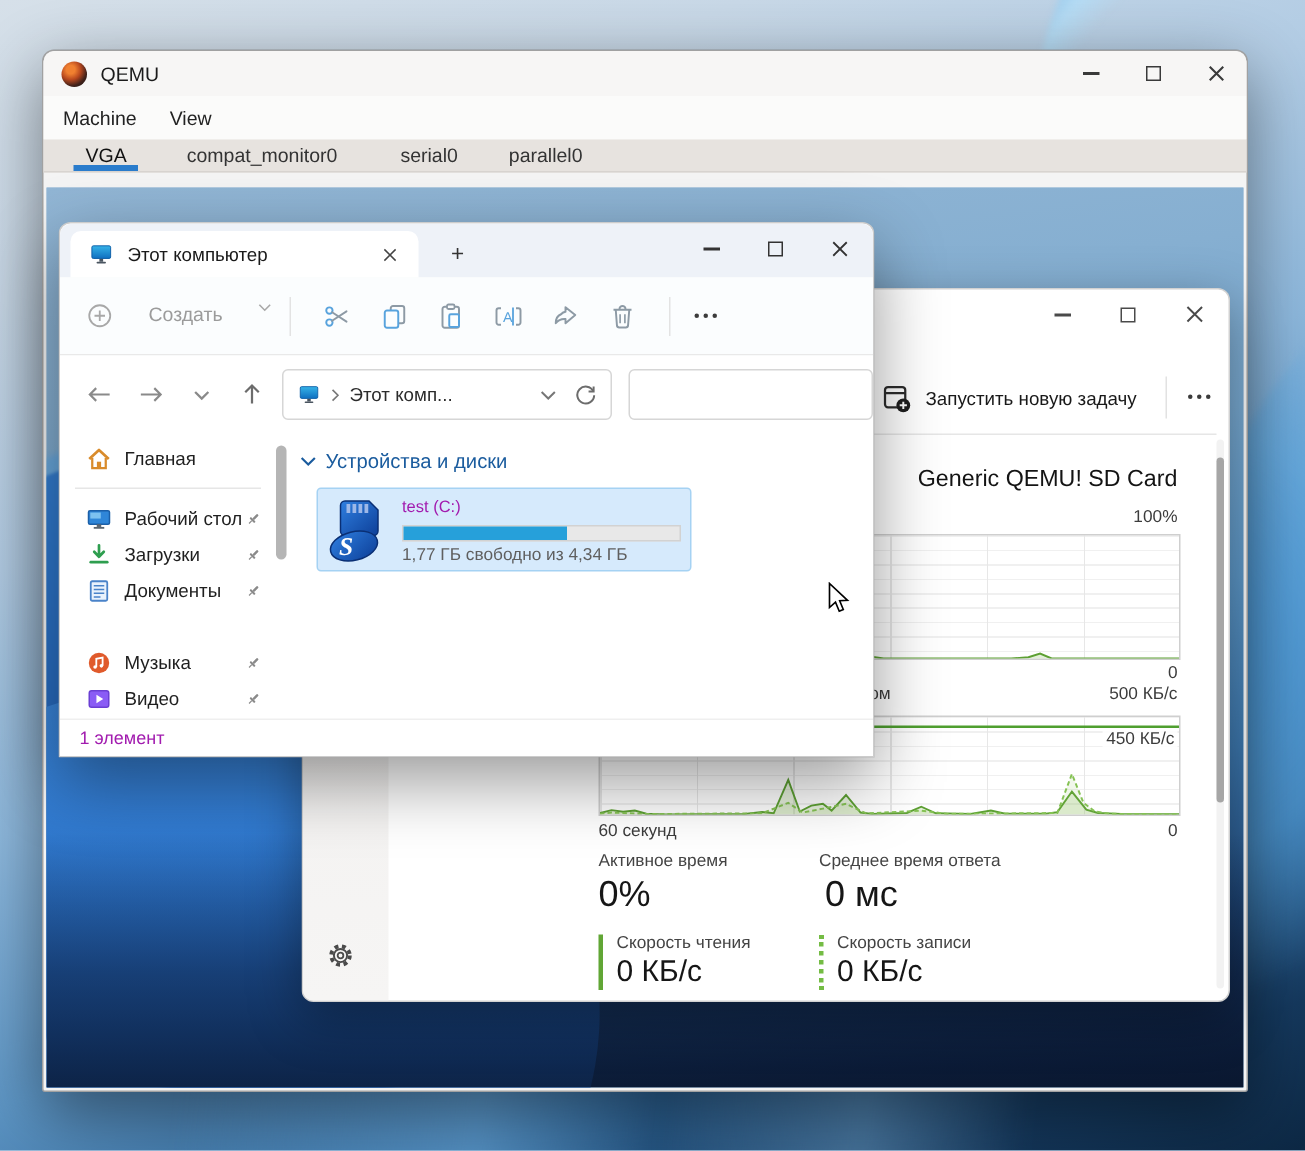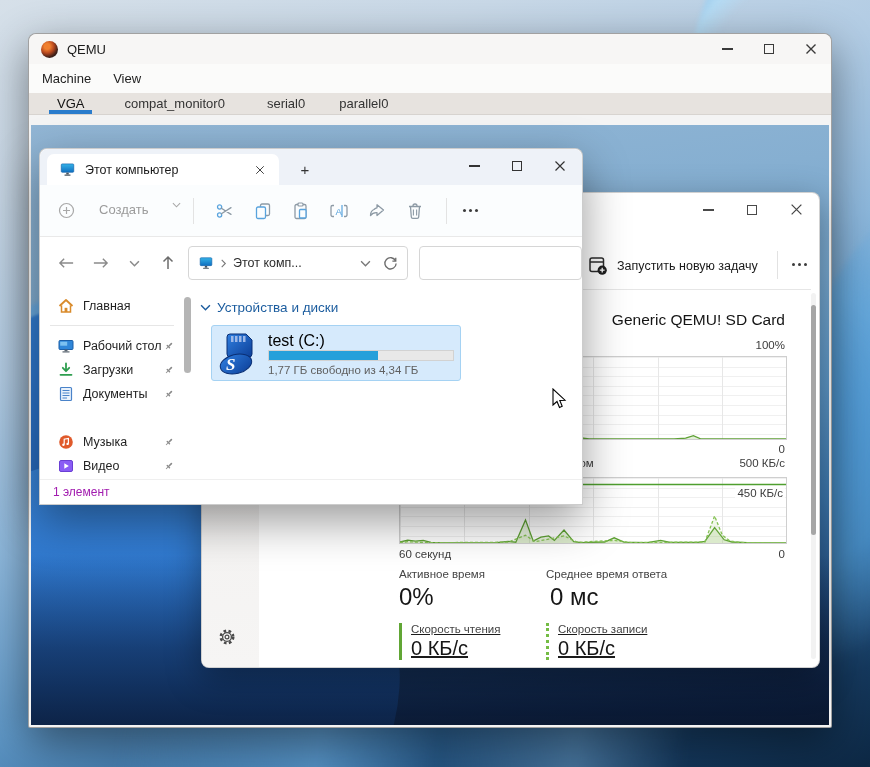--- a/index.html
+++ b/index.html
@@ -77,21 +77,21 @@
   .tm-zero1 { position:absolute; right:34px; top:250px; font-size:11.5px; color:#3c3c3c; }
   .tm-xferlabel { position:absolute; left:197px; top:264px; font-size:11.5px; color:#3c3c3c; white-space:nowrap; }
   .tm-scale2 { position:absolute; right:34px; top:264px; font-size:11.5px; color:#3c3c3c; }
   #tm-graph2 { top:284px; height:67px; }
   .tm-ref2 { position:absolute; right:34px; top:294px; font-size:11.5px; color:#3c3c3c; background:rgba(255,255,255,.85); padding:0 2px; }
   .tm-xaxis { position:absolute; left:197px; right:34px; top:355px; display:flex; justify-content:space-between; font-size:11.5px; color:#3c3c3c; }
   .tm-stats { position:absolute; left:197px; top:375px; right:30px; }
   .tm-statcol { position:absolute; top:0; }
   .tm-statlabel { font-size:11.5px; color:#444; }
   .tm-statbig { font-size:24px; color:#161616; margin-top:3px; }
-  .tm-legend { margin-top:12px; padding-left:9px;text-decoration:underline; }
+  .tm-legend { margin-top:12px; padding-left:9px; }
   .tm-legend.read { border-left:3px solid #61a635; }
   .tm-legend.write { border-left:3px dotted #74bc44; }
   .tm-statmed { font-size:20px; color:#161616; margin-top:2px; }
   .tm-scrollbar { position:absolute; right:3px; top:100px; bottom:8px; width:5px; background:#f2f2f2; border-radius:3px; }
   .tm-scrollthumb { position:absolute; right:3px; top:112px; height:230px; width:5px; background:#a6a6a6; border-radius:3px; }
 
   
   .ex-win { position:absolute; left:39px; top:148px; width:544px; height:357px; background:#ffffff; border-radius:8px 8px 0 0;
     box-shadow:0 16px 46px rgba(0,0,0,.4); border:1px solid rgba(0,0,0,.2); overflow:hidden; }
   .ex-tabstrip { position:absolute; left:0; top:0; right:0; height:36px; background:#eef2f8; border-radius:8px 8px 0 0; }
@@ -116,21 +116,21 @@
   .ex-sidebar { position:absolute; left:0; top:0; width:143px; bottom:0; }
   .ex-sideitem { position:absolute; left:8px; width:132px; height:22px; display:flex; align-items:center; font-size:12.5px; color:#1f1f1f; border-radius:4px; }
   .ex-sideitem .icon { margin-left:10px; width:16px; height:16px; }
   .ex-sideitem .lbl { margin-left:9px; flex:1; white-space:nowrap; }
   .ex-sidesep { position:absolute; left:10px; width:124px; height:1px; background:#e6e6e6; top:36px; }
   .ex-sidescroll { position:absolute; left:144px; top:8px; width:7px; height:76px; background:#9c9c9c; border-radius:4px; opacity:.75; }
   .ex-content { position:absolute; left:156px; right:0; top:0; bottom:0; }
   .ex-group { display:flex; align-items:center; gap:6px; margin:11px 0 0 4px; font-size:13.5px; color:#1b5c9e; }
   .ex-tile { position:absolute; left:15px; top:36px; width:250px; height:56px; background:#d6eafc; border:1px solid #a5d2f3; border-radius:3px; }
   .ex-tile .sd { position:absolute; left:4px; top:5px; }
-  .ex-tile .name { position:absolute; left:56px; top:6px; font-size:16px; color:#000000; }
+  .ex-tile .name { position:absolute; left:56px; top:6px; font-size:11px; color:#a21caf; }
   .ex-tile .bar { position:absolute; left:56px; top:24px; width:186px; height:11px; background:#e8e8e8; border:1px solid #d2d2d2; }
   .ex-tile .bar > div { height:100%; background:#26a0da; }
   .ex-tile .free { position:absolute; left:56px; top:38px; font-size:11.5px; color:#5f5f5f; white-space:nowrap; }
   .ex-status { position:absolute; left:0; right:0; bottom:0; height:25px; border-top:1px solid #efefef; background:#fff; display:flex; align-items:center; }
   .ex-status span { margin-left:13px; font-size:12px; color:#a21caf; }
 
   
   .cursor { position:absolute; left:552px; top:388px; z-index:50; }
 </style>
 </head>

